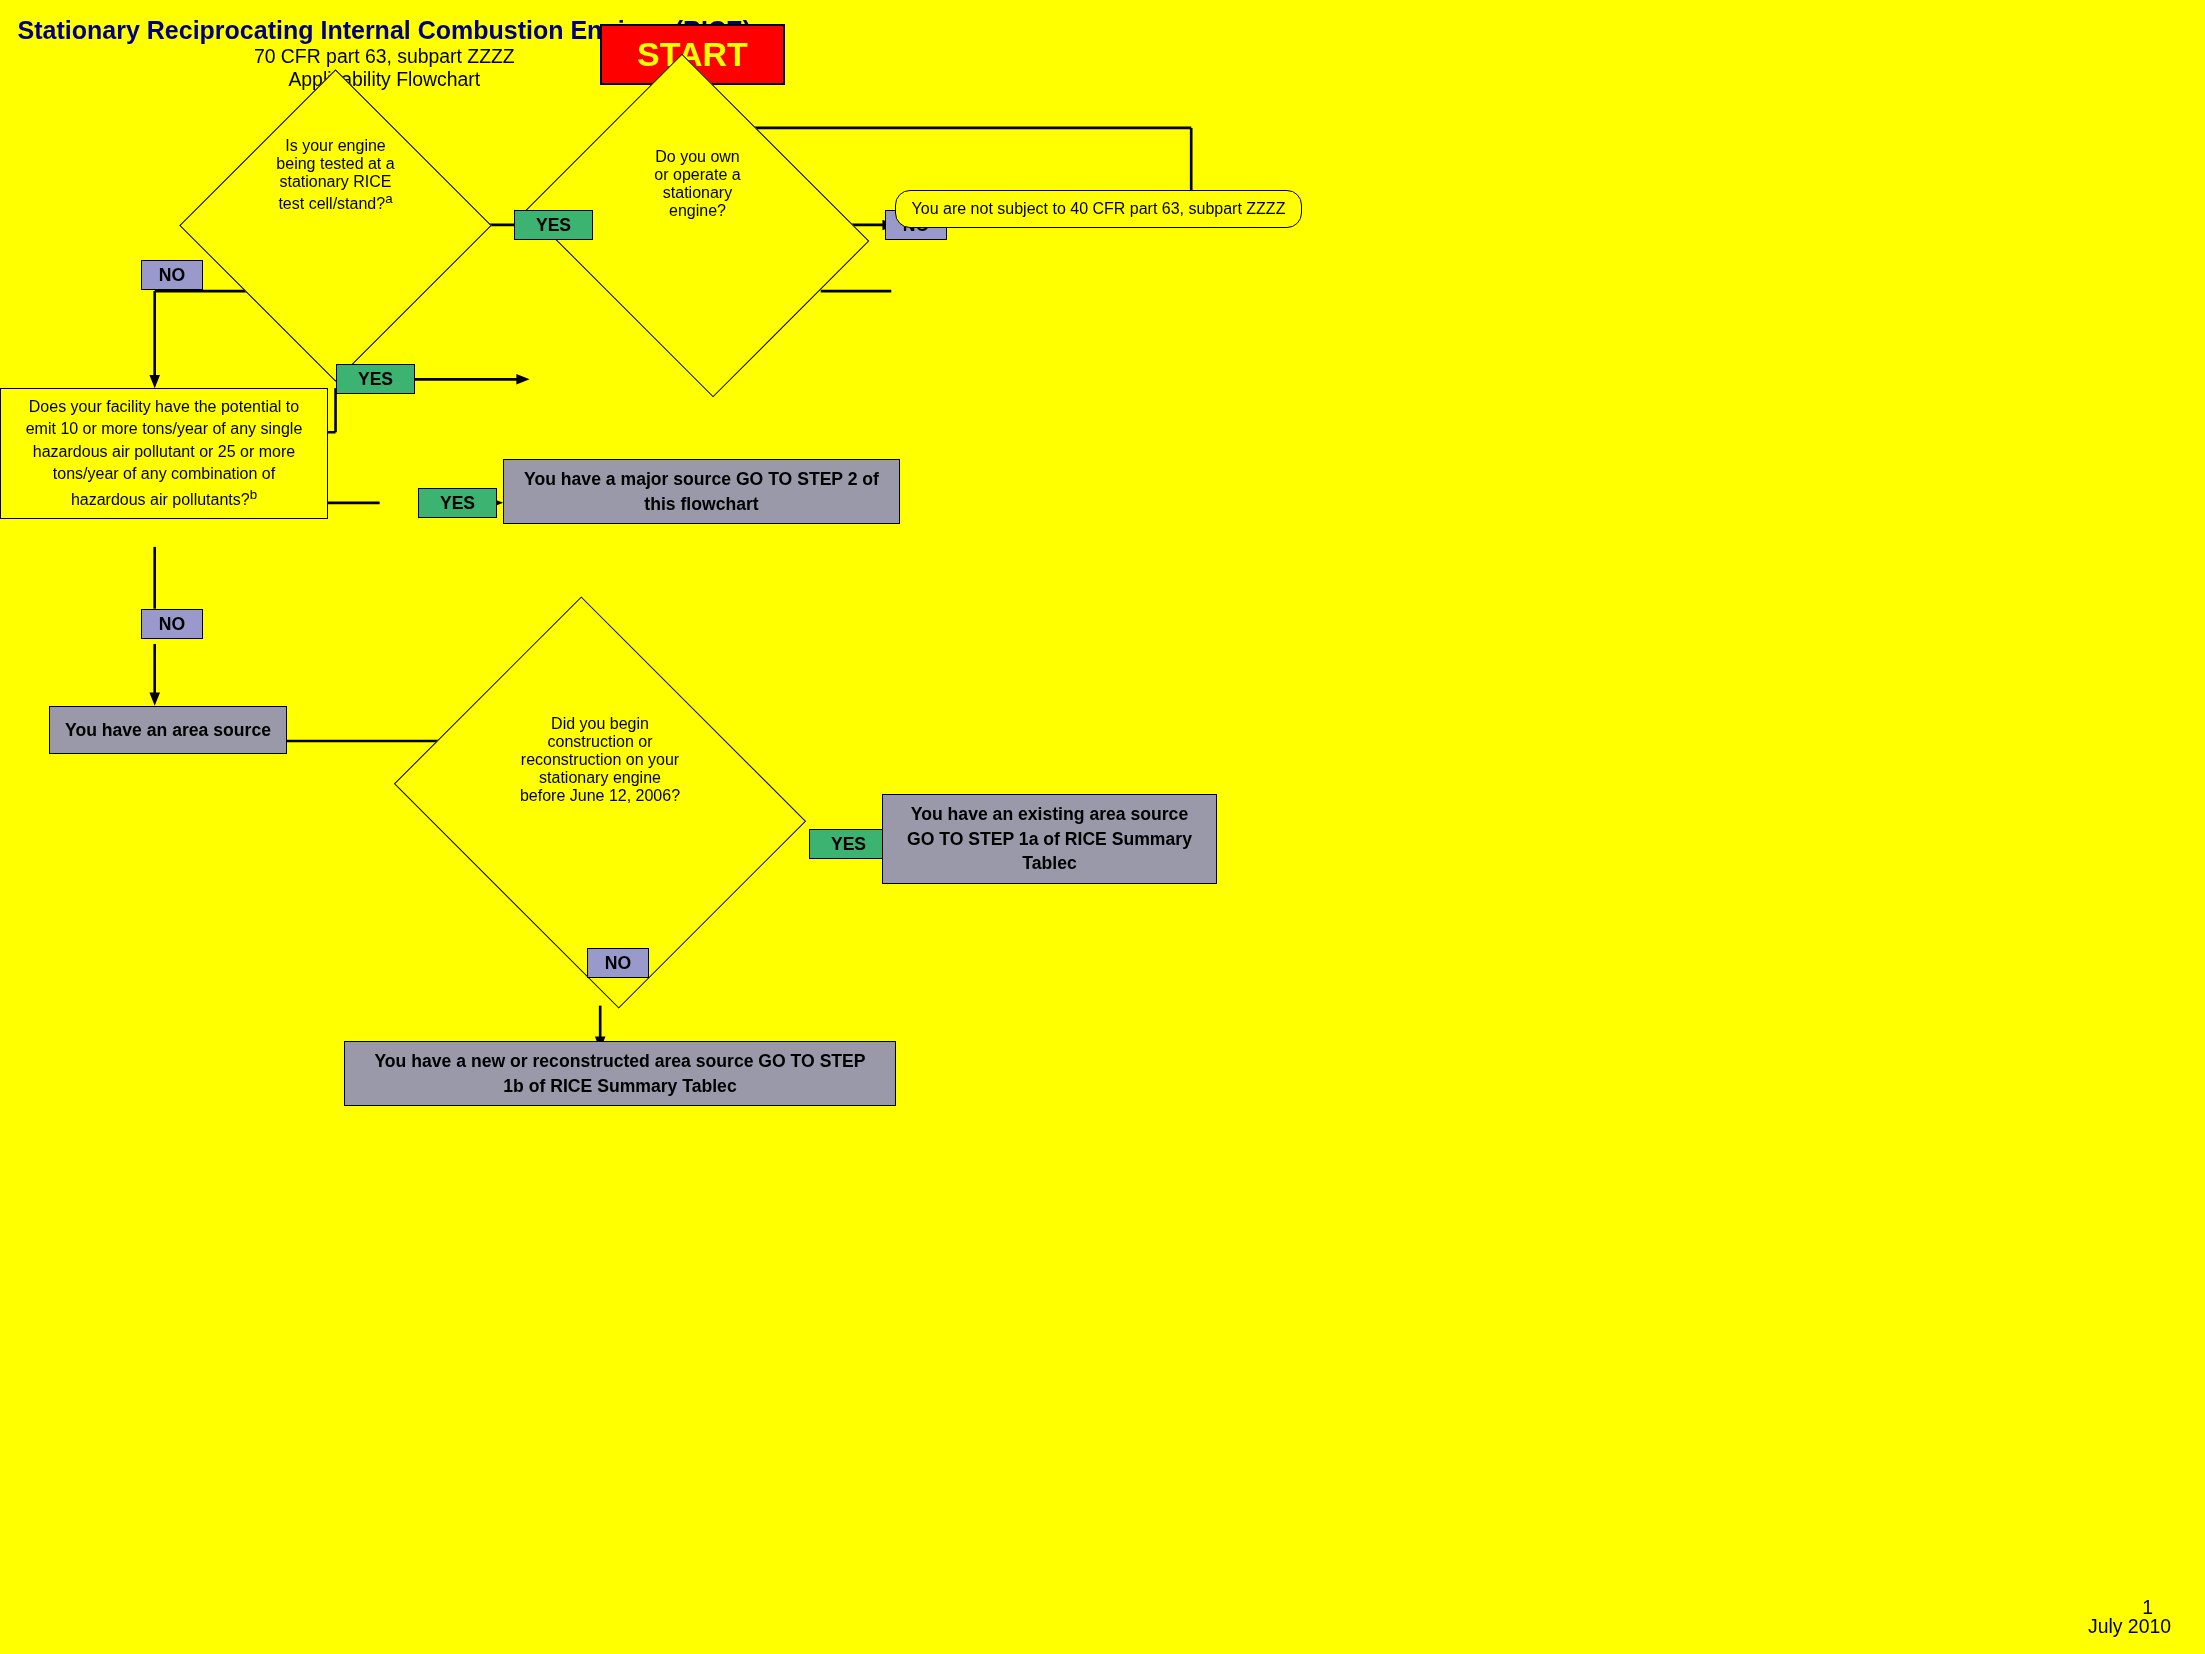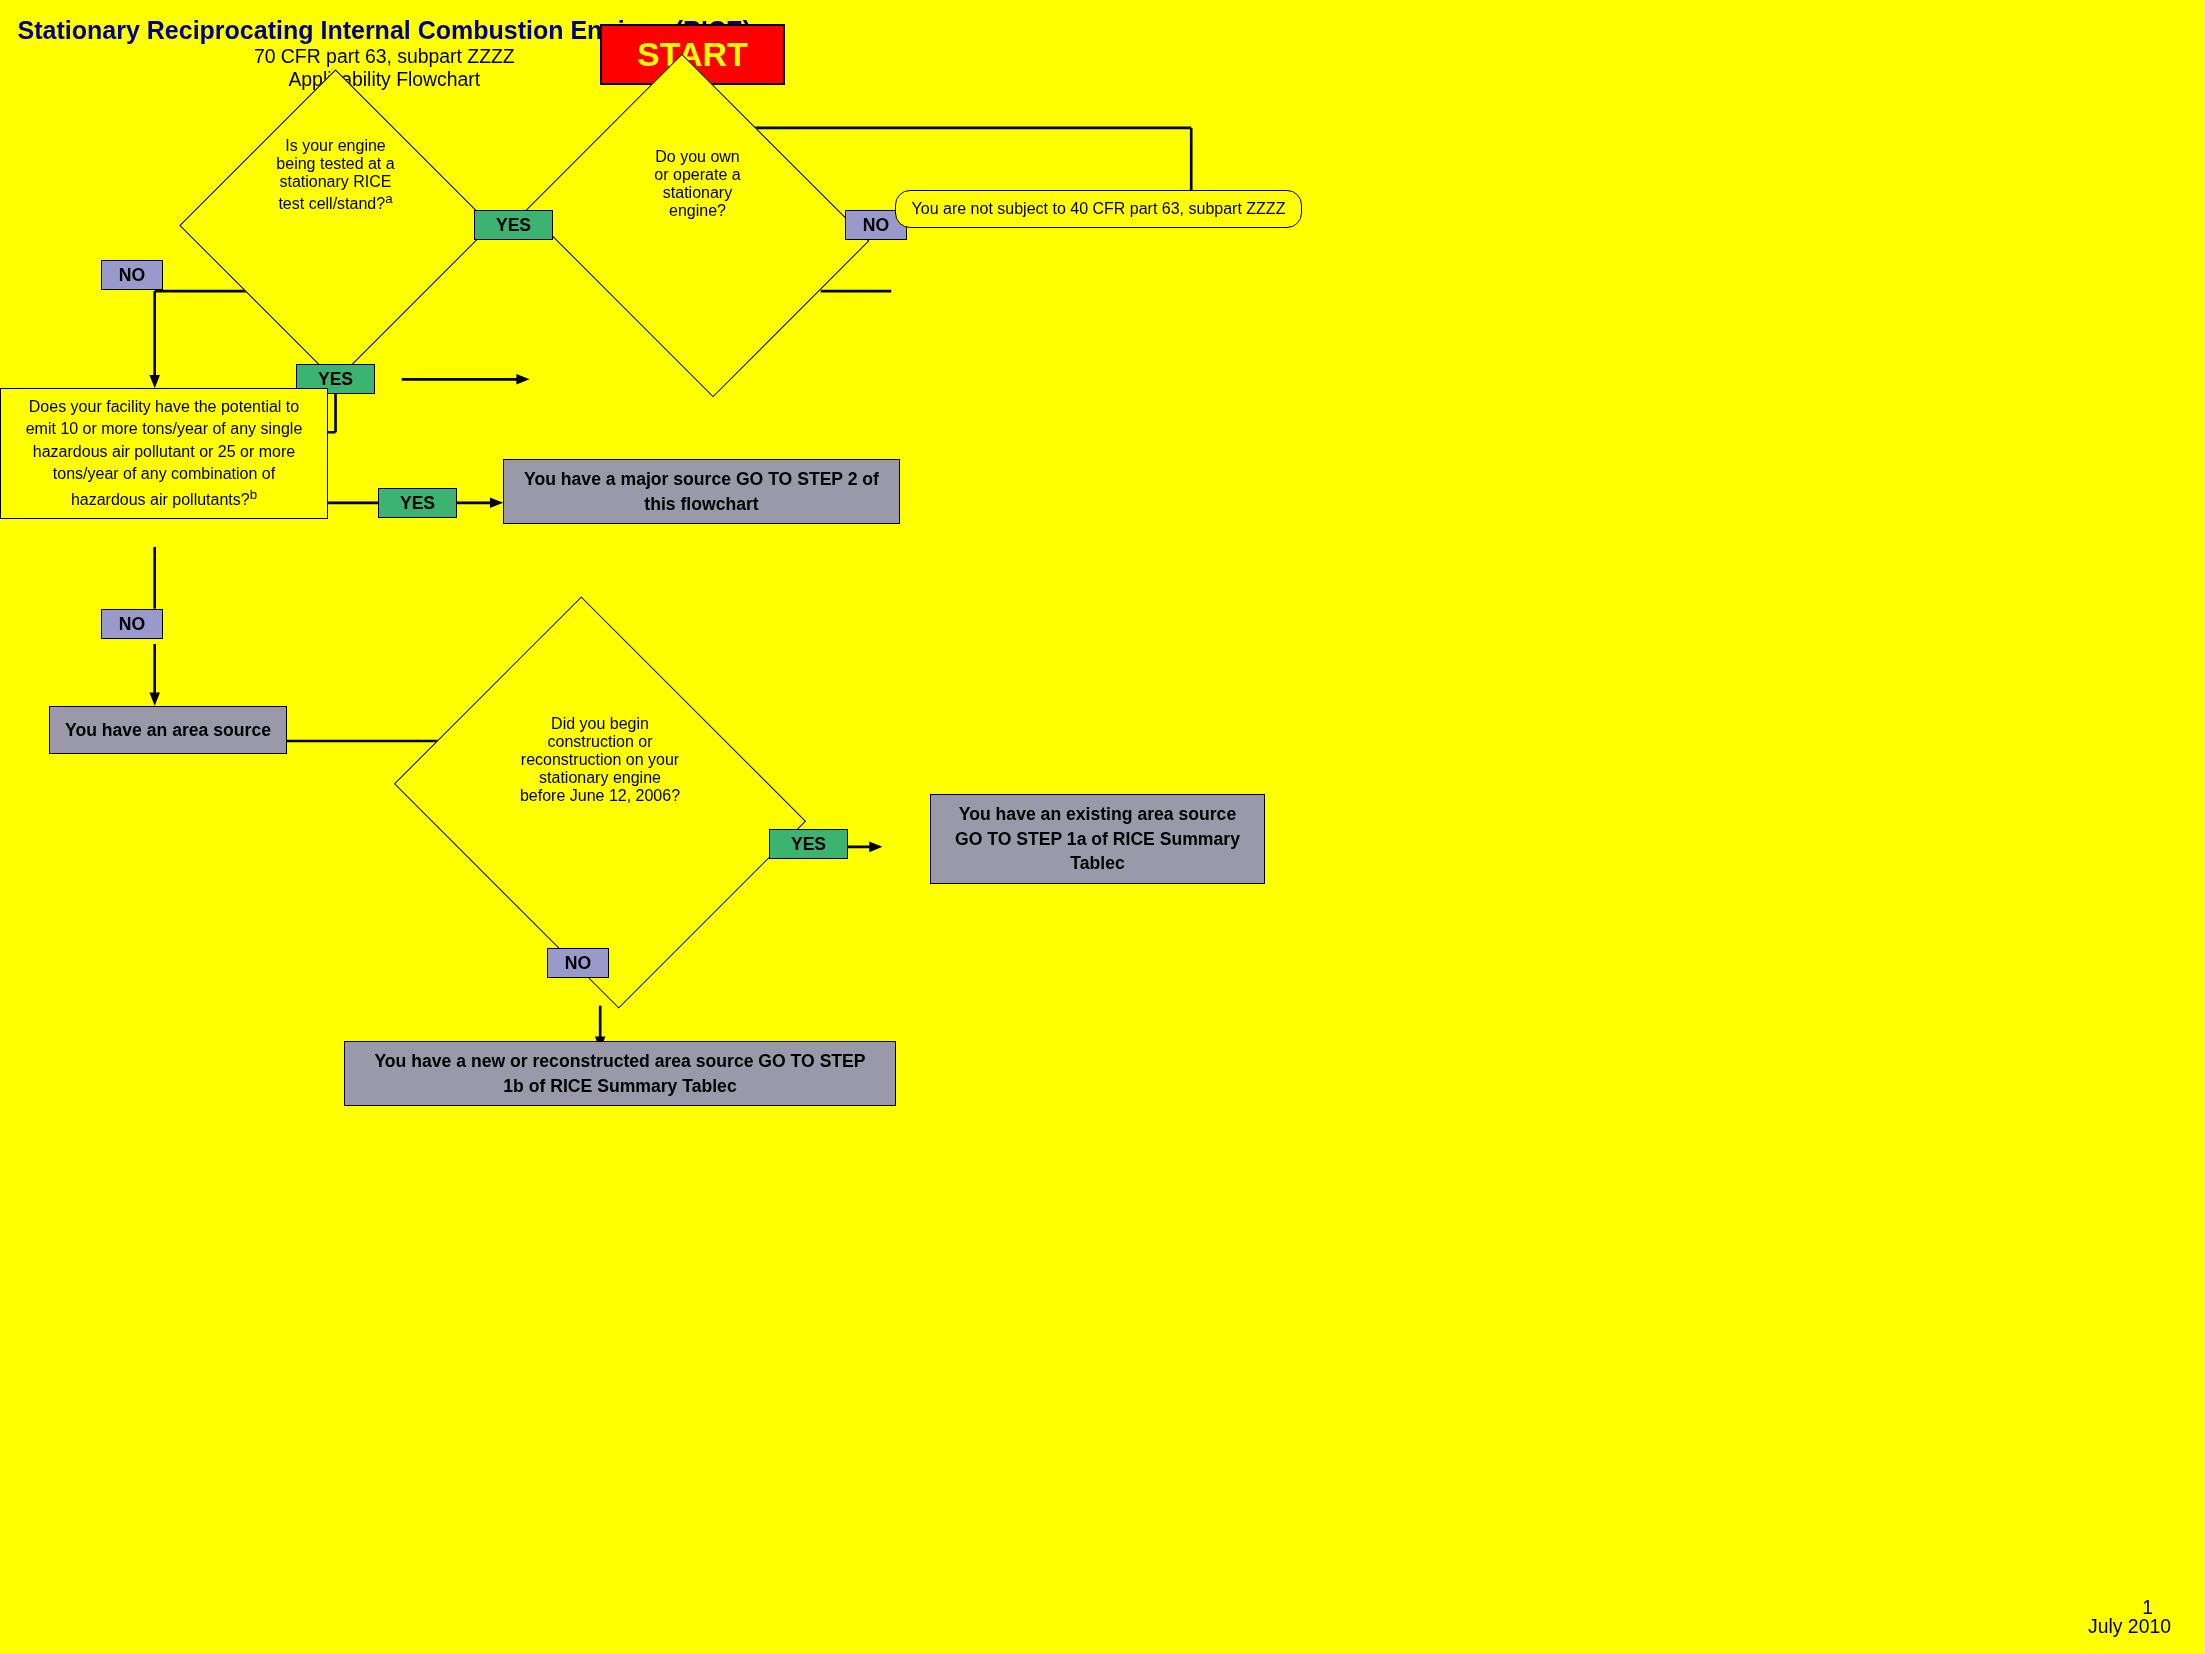--- a/index.html
+++ b/index.html
@@ -51,20 +51,21 @@
     }
 
     
     .yn-box {
       position: absolute;
       border: 1.8px solid #000;
       text-align: center;
       font-size: 17.6px;
       font-weight: bold;
       padding: 3.5px 8.8px;
+      margin-left: 40px;
     }
     .yn-green {
       background: #3CB371;
       color: #000;
     }
     .yn-purple {
       background: #9999CC;
       color: #000;
     }
 
@@ -232,21 +233,21 @@
 
 <div class="result-box" style="left:49px; top:706px; width:238px; padding:10.6px;">
   <span>You have an area source</span>
 </div>
 
 <div style="position:absolute; left:441px; top:670px; width:318px; height:265px; transform:rotate(45deg); background:#FFFF00; border:1.8px solid #000;"></div>
 <div class="diamond-label" style="left:450px; top:715px; width:300px;">Did you begin<br>construction or<br>reconstruction on your<br>stationary engine<br>before June 12, 2006?</div>
 
 <div class="yn-box yn-green" style="left:769px; top:829px; width:79px;">YES</div>
 
-<div class="result-box" style="left:882px; top:794px; width:335px;margin-left:48px;">
+<div class="result-box" style="left:882px; top:794px; width:335px;">
   <span>You have an existing area source
 GO TO STEP 1a
 of  RICE Summary Tablec</span>
 </div>
 
 <div class="yn-box yn-purple" style="left:547px; top:948px; width:62px;">NO</div>
 
 <div class="result-box" style="left:344px; top:1041px; width:552px;">
   <span>You have a new or reconstructed area source
 GO TO STEP 1b

